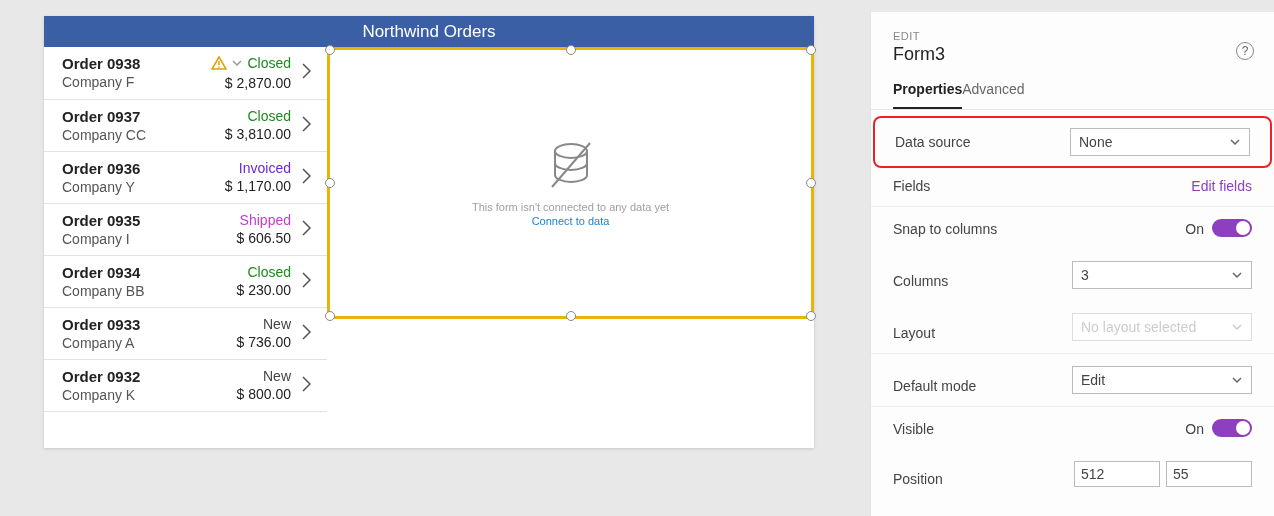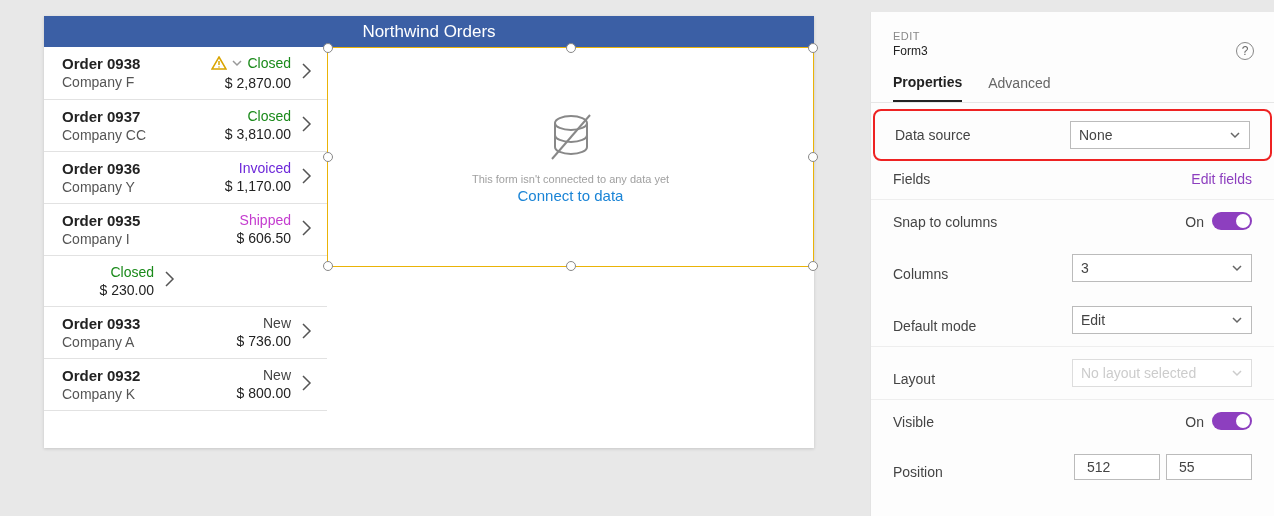--- a/index.html
+++ b/index.html
@@ -69,27 +69,27 @@
     margin-right:3px;
   }
   .caret-icon {
     display:inline-block;
     vertical-align:middle;
     color:#999;
   }
   .form-area {
     position:absolute;
     left:283px; top:31px;
-    right:0; height:220px;
-    border:1px solid #eab308;
+    right:0; height:272px;
+    border:3px solid #eab308;
     background:#fff;
     display:flex;flex-direction:column;align-items:center;justify-content:center;
   }
   .form-empty-text { color:#a0a0a0; font-size:11px; margin-top:8px;}
-  .form-link { color:#1a84d6; font-size:15px; cursor:pointer; margin-top:2px;}
+  .form-link { color:#1a84d6; font-size:11px; cursor:pointer; margin-top:2px;}
   .sel-handle {
     position:absolute;
     width:10px;height:10px;border:1px solid #888;border-radius:50%;background:#fff;
   }
   .h-tl{left:-5px;top:-5px}
   .h-tm{left:50%;top:-5px;margin-left:-5px}
   .h-tr{right:-5px;top:-5px}
   .h-ml{left:-5px;top:50%;margin-top:-5px}
   .h-mr{right:-5px;top:50%;margin-top:-5px}
   .h-bl{left:-5px;bottom:-5px}
@@ -104,32 +104,32 @@
     background:#fdfdfd;
     border-left:1px solid #e3e3e3;
     padding-top:18px;
     font-size:14px;
     color:#444;
   }
   .pp-head {
     padding:0 22px;
   }
   .pp-edit { font-size:11px; color:#888; letter-spacing:.5px;}
-  .pp-name { font-size:12px; color:#222; margin-top:2px;}
+  .pp-name { font-size:18px; color:#222; margin-top:2px;}
   .help-icon {
     position:absolute; right:20px; top:30px;
     width:18px;height:18px;border:1px solid #888;border-radius:50%;
     display:flex;align-items:center;justify-content:center;
     font-size:12px;color:#666;cursor:pointer;
   }
   .pp-tabs {
     margin-top:16px;
     padding:0 22px;
     border-bottom:1px solid #e6e6e6;
-    display:flex;gap:26px;align-items:center;
+    display:flex;
   }
   .pp-tab {
     padding-bottom:10px;
     color:#666;
     cursor:pointer;
   }
   .pp-tab.active { color:#222; font-weight:600; border-bottom:2px solid #222; }
   .pp-row {
     display:flex;align-items:flex-end;
     padding:12px 22px;
@@ -153,21 +153,21 @@
   .toggle {
     width:40px;height:18px;border-radius:9px;background:#8d3fbf;
     position:relative;display:inline-block;vertical-align:middle;
   }
   .toggle::after{
     content:"";position:absolute;right:2px;top:2px;width:14px;height:14px;
     background:#fff;border-radius:50%;
   }
   .on-label{color:#444;margin-right:8px;}
   .pp-num {
-    width:86px;height:26px;border:1px solid #bbb;padding:0 12px;background:#fff;
+    width:86px;height:26px;border:1px solid #bbb;padding:0 6px;background:#fff;
     display:flex;align-items:center;
   }
 </style>
 </head>
 <body>
 
 <div class="canvas-wrap">
   <div class="app-header">
     <span>Northwind Orders</span>
   </div>
@@ -225,20 +225,24 @@
         </div>
         <div class="order-right">
           <div class="order-status shipped">Shipped</div>
           <div class="order-amount">$ 606.50</div>
         </div>
         <span class="chevron"><svg width="14" height="22" viewBox="0 0 14 22">
             <path d="M4 4 l7 7 -7 7" fill="none" stroke="#555" stroke-width="1.5"></path>
           </svg></span>
       </div>
       <div class="order-item">
+        <div class="order-left">
+          <div class="order-title">Order 0934</div>
+          <div class="order-company">Company BB</div>
+        </div>
         <div class="order-right">
           <div class="order-status closed">Closed</div>
           <div class="order-amount">$ 230.00</div>
         </div>
         <span class="chevron"><svg width="14" height="22" viewBox="0 0 14 22">
             <path d="M4 4 l7 7 -7 7" fill="none" stroke="#555" stroke-width="1.5"></path>
           </svg></span>
       </div>
       <div class="order-item">
         <div class="order-left">
@@ -325,39 +329,39 @@
   <div class="pp-row noborder">
     <div class="pp-label">Columns</div>
     <div class="pp-select">
       <span>3</span>
       <svg width="12" height="12" viewBox="0 0 12 12">
           <path d="M2 4 l4 4 4-4" fill="none" stroke="#666" stroke-width="1.5"></path>
         </svg>
     </div>
   </div>
   <div class="pp-row">
+    <div class="pp-label">Layout</div>
+    <div class="pp-select disabled">
+      <span>No layout selected</span>
+      <svg width="12" height="12" viewBox="0 0 12 12">
+          <path d="M2 4 l4 4 4-4" fill="none" stroke="#ccc" stroke-width="1.5"></path>
+        </svg>
+    </div>
+  </div>
+
+  <div class="pp-row">
     <div class="pp-label">Default mode</div>
     <div class="pp-select">
       <span>Edit</span>
       <svg width="12" height="12" viewBox="0 0 12 12">
           <path d="M2 4 l4 4 4-4" fill="none" stroke="#666" stroke-width="1.5"></path>
         </svg>
     </div>
   </div>
 
-  <div class="pp-row">
-    <div class="pp-label">Layout</div>
-    <div class="pp-select disabled">
-      <span>No layout selected</span>
-      <svg width="12" height="12" viewBox="0 0 12 12">
-          <path d="M2 4 l4 4 4-4" fill="none" stroke="#ccc" stroke-width="1.5"></path>
-        </svg>
-    </div>
-  </div>
-
   <div class="pp-row noborder">
     <div class="pp-label">Visible</div>
     <span class="on-label">On</span>
     <span class="toggle"></span>
   </div>
   <div class="pp-row noborder">
     <div class="pp-label">Position</div>
     <div class="pp-num" style="margin-right:6px;">
       <span>512</span>
     </div>

